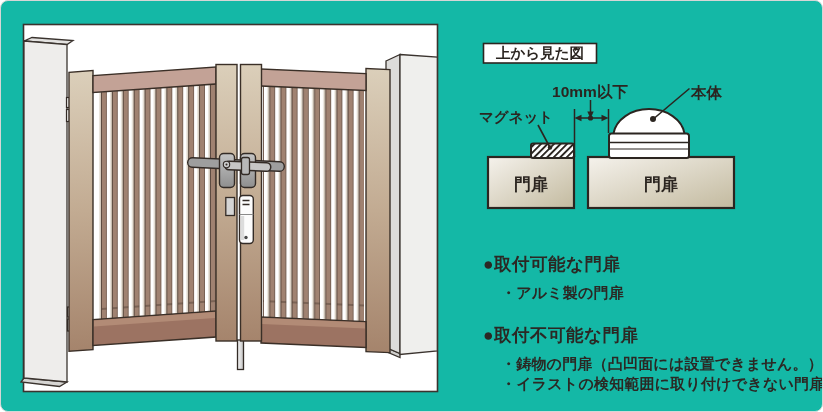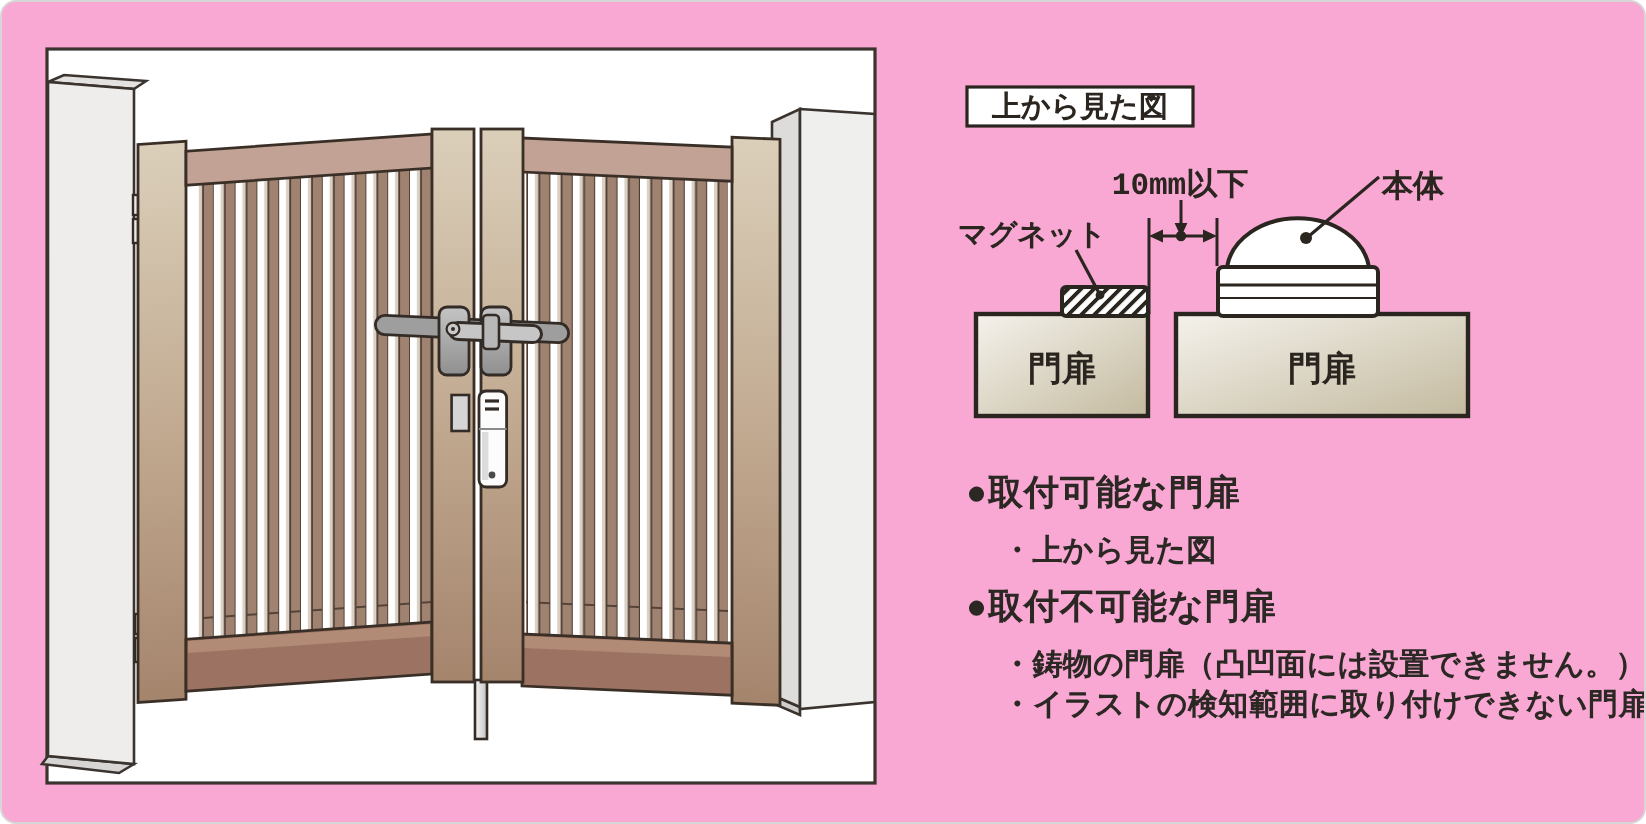--- a/index.html
+++ b/index.html
@@ -1,30 +1,29 @@
 <!DOCTYPE html>
 <html><head>
 <meta charset="utf-8">
 <style>
   html,body{margin:0;padding:0;background:#fff;}
   body{font-family:"Liberation Sans","DejaVu Sans",sans-serif;}
   .card{
     position:relative;
     width:823px;height:412px;
     box-sizing:border-box;
-    background:#f9a8d4;
+    background:#14b8a6;
     border:1px solid #d6d6d6;
     border-radius:8px;
     overflow:hidden;
-    font-family:Liberation Mono, monospace;
   }
   .gate-svg{position:absolute;left:0;top:0;}
   .topview-svg{position:absolute;left:460px;top:20px;}
-  .notes{position:absolute;left:482px;top:237px;width:341px;color:#2b2824;}
-  .note-section + .note-section{margin-top:8px;}
+  .notes{position:absolute;left:482px;top:253px;width:341px;color:#2b2824;}
+  .note-section + .note-section{margin-top:22px;}
   .note-title{
     font-size:17.5px;font-weight:700;line-height:1.25;
     letter-spacing:0.5px;margin-bottom:7px;
   }
   .note-item{
     font-size:15px;font-weight:600;line-height:1.35;
     letter-spacing:0.2px;padding-left:18px;white-space:nowrap;
   }
   svg text{fill:#2b2520;}
 </style>
@@ -178,21 +177,21 @@
       <polygon points="113.5,97 120.5,93.8 120.5,100.2"></polygon>
       <polygon points="147.5,97 140.5,93.8 140.5,100.2"></polygon>
       <polygon points="129.5,97.5 126.3,90.5 132.7,90.5"></polygon>
       <circle cx="129.5" cy="97" r="2.6"></circle>
     </g>
   </svg>
 
   <div class="notes">
     <div class="note-section">
       <div class="note-title">●取付可能な門扉</div>
-      <div class="note-item">・上から見た図</div>
+      <div class="note-item">・アルミ製の門扉</div>
     </div>
     <div class="note-section">
       <div class="note-title">●取付不可能な門扉</div>
       <div class="note-item">・鋳物の門扉（凸凹面には設置できません。）</div>
       <div class="note-item">・イラストの検知範囲に取り付けできない門扉</div>
     </div>
   </div>
 
 </div>
 

